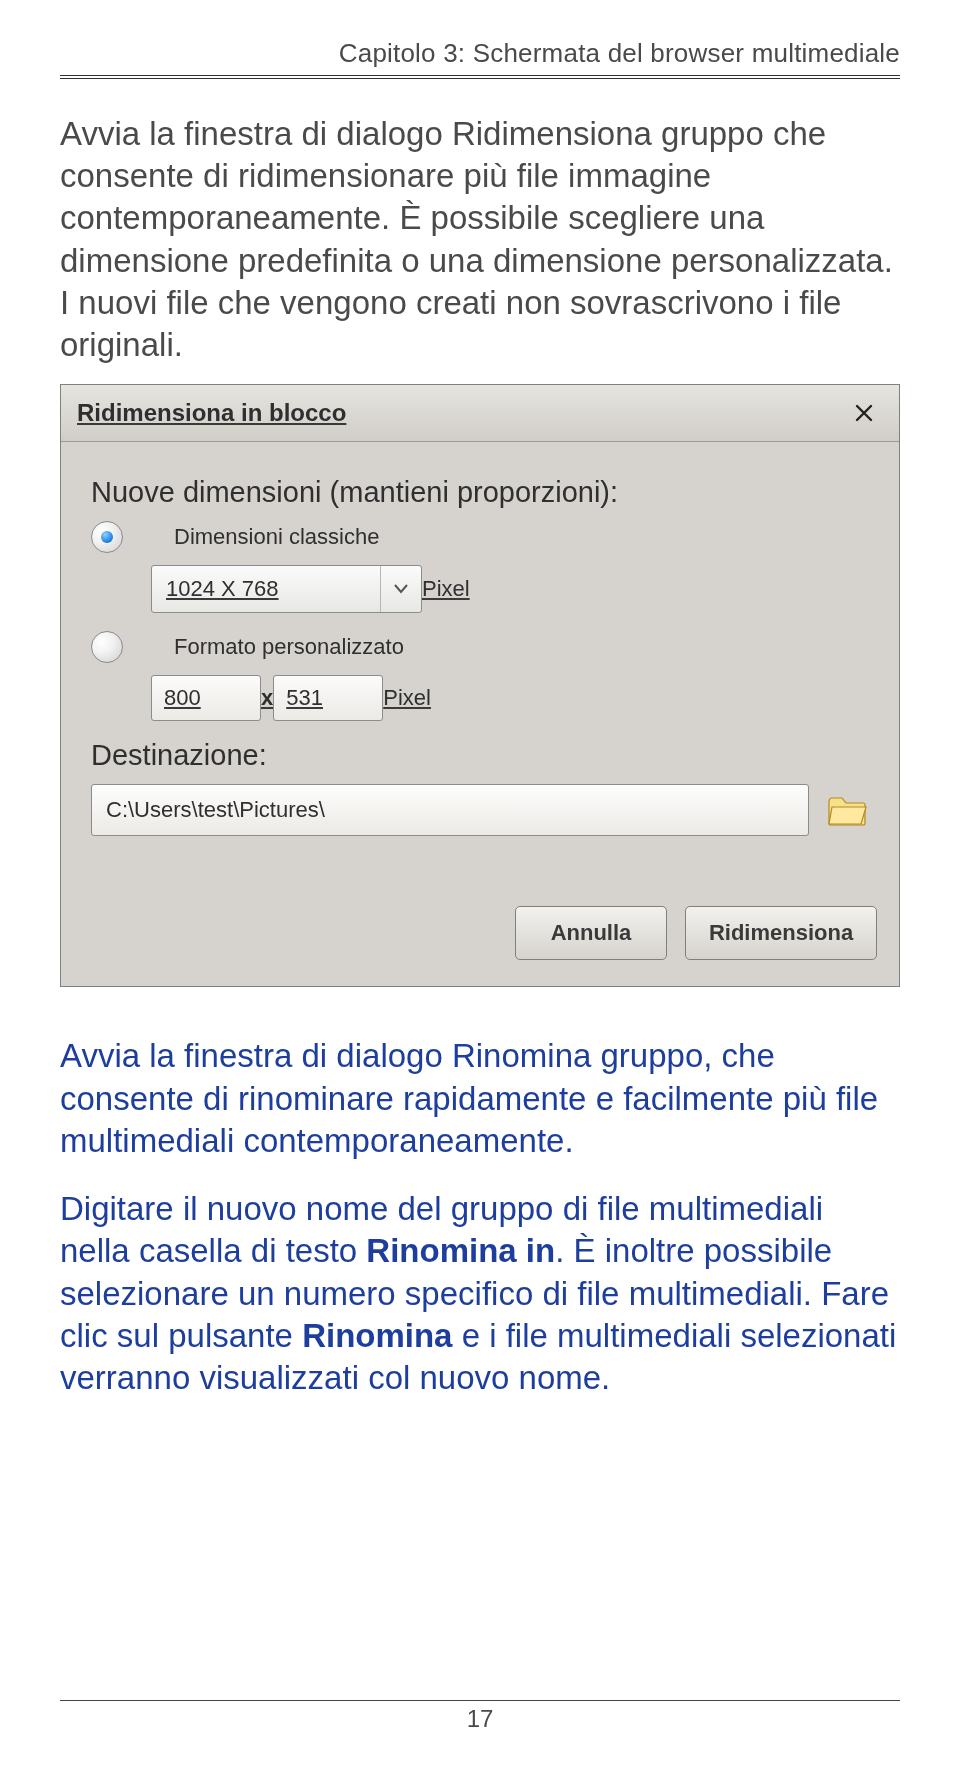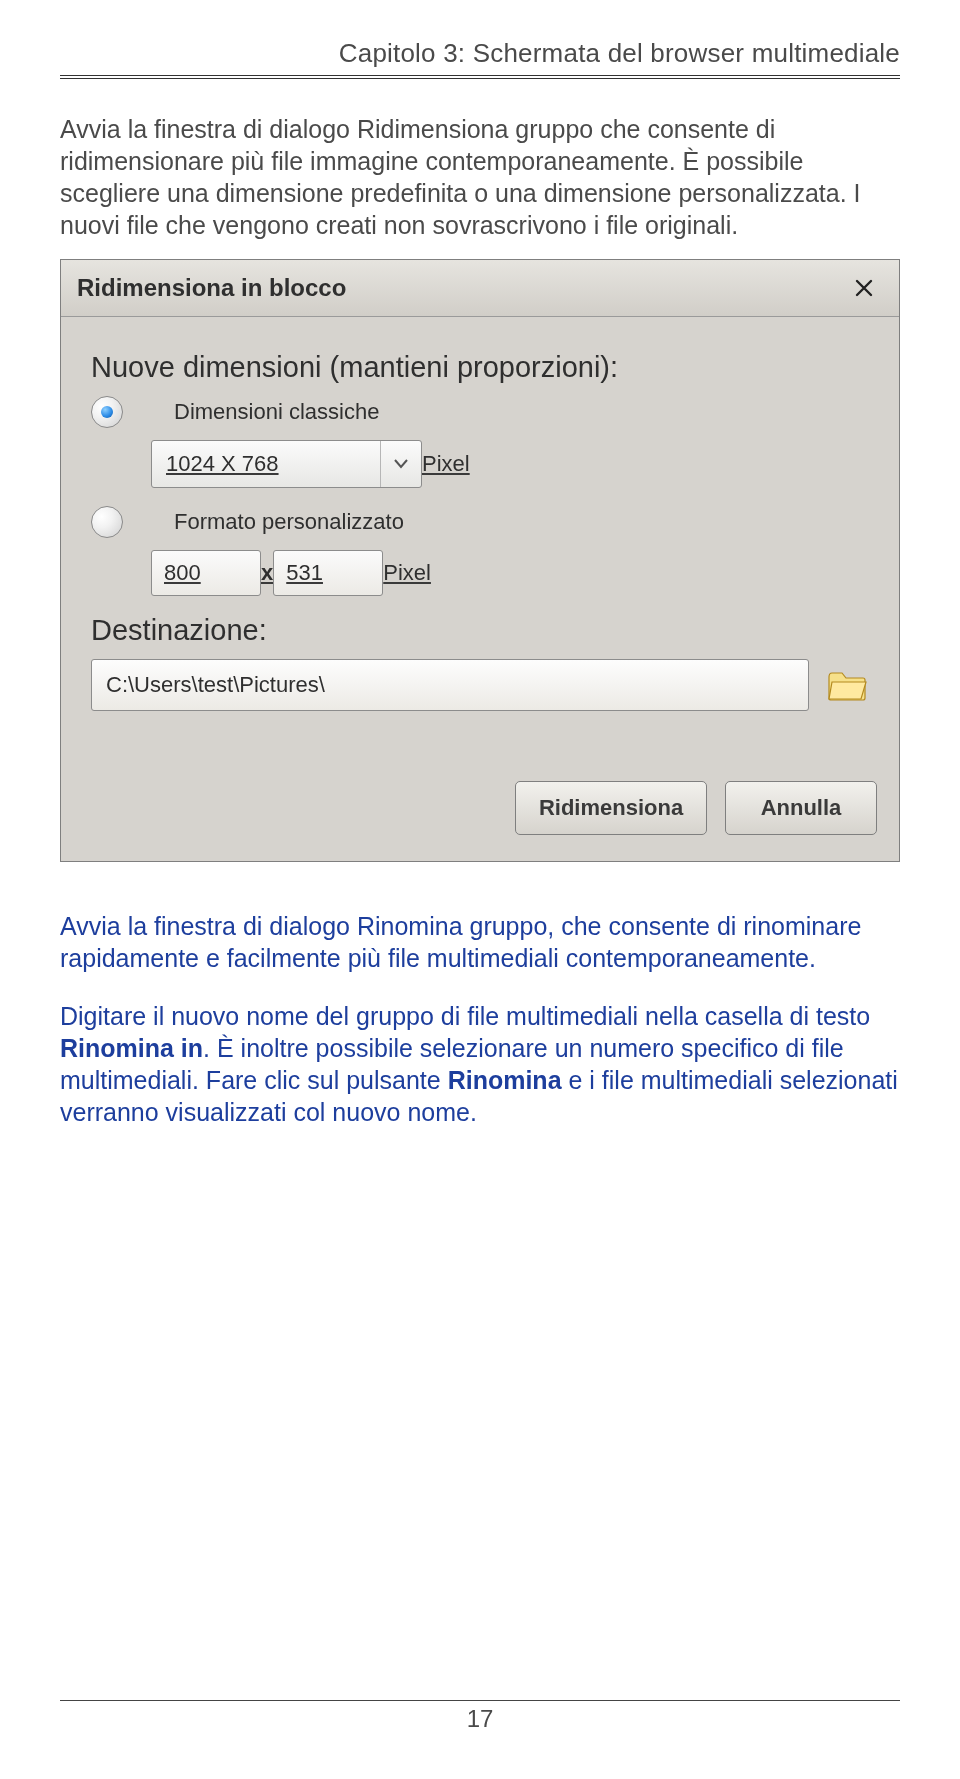--- a/index.html
+++ b/index.html
@@ -1,25 +1,25 @@
 <!DOCTYPE html>
 <html><head>
 <meta charset="utf-8">
 <style>
   html,body{margin:0;padding:0;background:#fff;font-family:Verdana,Geneva,sans-serif;color:#3a3a3a;}
   .page{width:960px;height:1779px;box-sizing:border-box;padding:38px 60px 0 60px;position:relative;}
   .chapter-header{text-align:right;font-family:Verdana,Geneva,sans-serif;font-size:26px;color:#4a4a4a;margin-bottom:6px;letter-spacing:.2px;}
   .hr-dbl{border:none;border-top:4px double #333;margin:0 0 34px 0;}
   .section-title{font-weight:bold;font-family:Verdana,sans-serif;font-size:26px;color:#3a3a3a;margin:0 0 2px 0;}
   .section-title.blue{color:#1d3e9d;}
-  .body-text{font-family:Verdana,sans-serif;font-size:25px;line-height:1.28;color:#4a4a4a;margin:0 0 4px 0;}
+  .body-text{font-family:Verdana,sans-serif;font-size:33px;line-height:1.28;color:#4a4a4a;margin:0 0 4px 0;}
   .body-text.blue{color:#1d3e9d;}
   .bold{font-weight:bold;color:#3a3a3a;}
   .dialog{margin:18px 0 48px 0;border:1px solid #7f7f7f;background:#d6d3ce;font-family:Tahoma,Verdana,sans-serif;}
-  .titlebar{display:flex;align-items:center;justify-content:space-between;height:56px;border-bottom:1px solid #9a9a9a;background:linear-gradient(#e6e4df,#d1cec8);padding:0 24px 0 16px;}
+  .titlebar{display:flex;align-items:center;justify-content:space-between;height:56px;border-bottom:1px solid #9a9a9a;background:linear-gradient(#e6e4df,#d1cec8);padding:0 24px 0 16px;text-decoration:underline;}
   .titlebar-label{font-size:24px;font-weight:bold;color:#2f2f2f;}
   .close-btn{width:22px;height:22px;display:flex;align-items:center;justify-content:center;cursor:pointer;}
   .close-btn svg{display:block;}
   .dlg-body{padding:34px 22px 26px 30px;}
   .fld-caption{font-size:29px;color:#2f2f2f;margin-bottom:12px;}
   .radio-row{display:flex;align-items:center;gap:12px;margin:4px 0 12px 0;}
   .radio{width:30px;height:30px;border-radius:50%;background:radial-gradient(circle at 32% 32%,#fff 0%,#f2f2f2 38%,#cfcfcf 100%);border:1px solid #8a8a8a;position:relative;flex:0 0 auto;}
   .radio.checked::after{content:"";position:absolute;left:50%;top:50%;width:12px;height:12px;margin:-6px 0 0 -6px;border-radius:50%;background:radial-gradient(circle at 35% 30%,#8fd0ff 0%,#2f8ee8 55%,#0b57a8 100%);}
   .radio-label{font-size:22px;color:#2f2f2f;margin-left:39px;}
   .inline-row{display:flex;align-items:center;margin:0 0 18px 60px;text-decoration:underline;}
@@ -92,22 +92,22 @@
         <input class="dest-input" value="C:\Users\test\Pictures\" style="">
         <span class="folder-btn">
           <svg width="42" height="34" viewBox="0 0 42 34">
             <path d="M3 9 L3 30 Q3 32 5 32 L37 32 Q39 32 39 30 L39 12 Q39 10 37 10 L20 10 L16 5 L6 5 Q3 5 3 9 Z" fill="#f6e08a" stroke="#b48a1f" stroke-width="1.2"></path>
             <path d="M6 14 L40 14 L35 31 L3 31 Z" fill="#ffe9a0" stroke="#b48a1f" stroke-width="1.2"></path>
           </svg>
         </span>
       </div>
 
       <div class="btn-row">
+        <div class="dlg-btn" style="min-width:150px;">Annulla</div>
         <div class="dlg-btn">Ridimensiona</div>
-        <div class="dlg-btn" style="min-width:150px;">Annulla</div>
       </div>
 
     </div>
   </div>
 
   <p class="body-text blue">Avvia la finestra di dialogo Rinomina gruppo, che consente di rinominare rapidamente e facilmente più file multimediali contemporaneamente.</p>
   <div style="height:22px;"></div>
   <p class="body-text blue">
     <span>Digitare il nuovo nome del gruppo di file multimediali nella casella di testo </span><span class="bold" style="color:#1d3e9d;font-weight:bold;">Rinomina in</span><span>. È inoltre possibile selezionare un numero specifico di file multimediali. Fare clic sul pulsante </span><span class="bold" style="color:#1d3e9d;font-weight:bold;">Rinomina</span><span> e i file multimediali selezionati verranno visualizzati col nuovo nome.</span>
   </p>

